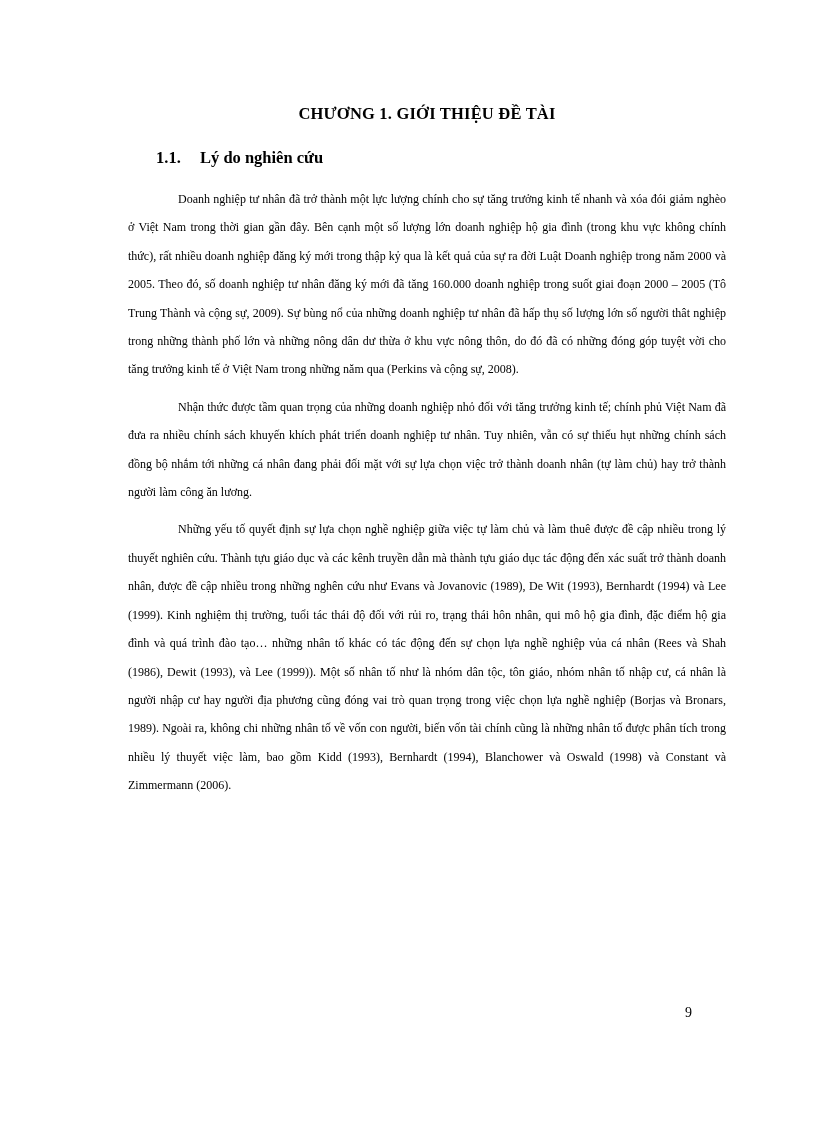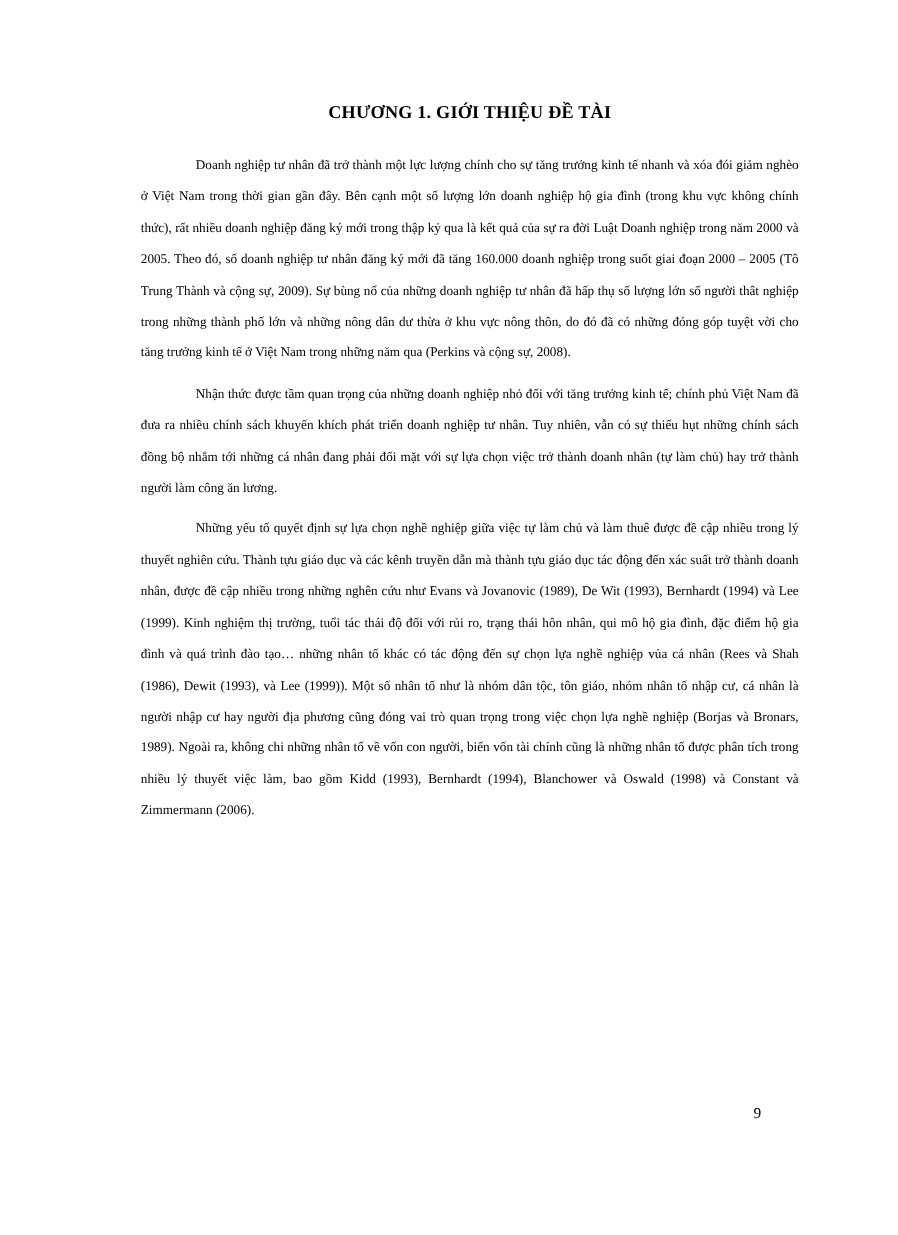--- a/index.html
+++ b/index.html
@@ -12,21 +12,21 @@
   .page {
     position: relative;
     width: 816px;
     height: 1123px;
     background: #ffffff;
     overflow: hidden;
   }
   .content {
     position: absolute;
     left: 128px;
-    top: 92px;
+    top: 104px;
     width: 598px;
   }
   .chapter-title {
     text-align: center;
     font-weight: bold;
     font-size: 16.5px;
     letter-spacing: 0.2px;
     margin-bottom: 24px;
   }
   .section-heading {
@@ -54,20 +54,23 @@
     line-height: 18px;
   }
 </style>
 </head>
 <body>
 
 <div class="page">
   <div class="content">
     <h1 class="chapter-title">CHƯƠNG 1. GIỚI THIỆU ĐỀ TÀI</h1>
 
+    <div class="section-heading">
+      <span class="sec-num">1.1.</span><span class="sec-title">Lý do nghiên cứu</span>
+    </div>
 
     <p class="para">Doanh nghiệp tư nhân đã trở thành một lực lượng chính cho sự tăng trưởng kinh tế nhanh và xóa đói giảm nghèo ở Việt Nam trong thời gian gần đây. Bên cạnh một số lượng lớn doanh nghiệp hộ gia đình (trong khu vực không chính thức), rất nhiều doanh nghiệp đăng ký mới trong thập kỷ qua là kết quả của sự ra đời Luật Doanh nghiệp trong năm 2000 và 2005. Theo đó, số doanh nghiệp tư nhân đăng ký mới đã tăng 160.000 doanh nghiệp trong suốt giai đoạn 2000 – 2005 (Tô Trung Thành và cộng sự, 2009). Sự bùng nổ của những doanh nghiệp tư nhân đã hấp thụ số lượng lớn số người thât nghiệp trong những thành phố lớn và những nông dân dư thừa ở khu vực nông thôn, do đó đã có những đóng góp tuyệt vời cho tăng trưởng kinh tế ở Việt Nam trong những năm qua (Perkins và cộng sự, 2008).</p>
 
     <p class="para">Nhận thức được tầm quan trọng của những doanh nghiệp nhỏ đối với tăng trưởng kinh tế; chính phủ Việt Nam đã đưa ra nhiều chính sách khuyến khích phát triển doanh nghiệp tư nhân. Tuy nhiên, vẫn có sự thiếu hụt những chính sách đồng bộ nhắm tới những cá nhân đang phải đối mặt với sự lựa chọn việc trở thành doanh nhân (tự làm chủ) hay trở thành người làm công ăn lương.</p>
 
     <p class="para">Những yếu tố quyết định sự lựa chọn nghề nghiệp giữa việc tự làm chủ và làm thuê được đề cập nhiều trong lý thuyết nghiên cứu. Thành tựu giáo dục và các kênh truyền dẫn mà thành tựu giáo dục tác động đến xác suất trở thành doanh nhân, được đề cập nhiều trong những nghên cứu như Evans và Jovanovic (1989), De Wit (1993), Bernhardt (1994) và Lee (1999). Kinh nghiệm thị trường, tuổi tác thái độ đối với rủi ro, trạng thái hôn nhân, qui mô hộ gia đình, đặc điểm hộ gia đình và quá trình đào tạo… những nhân tố khác có tác động đến sự chọn lựa nghề nghiệp vủa cá nhân (Rees và Shah (1986), Dewit (1993), và Lee (1999)). Một số nhân tố như là nhóm dân tộc, tôn giáo, nhóm nhân tố nhập cư, cá nhân là người nhập cư hay người địa phương cũng đóng vai trò quan trọng trong việc chọn lựa nghề nghiệp (Borjas và Bronars, 1989). Ngoài ra, không chi những nhân tố về vốn con người, biến vốn tài chính cũng là những nhân tố được phân tích trong nhiều lý thuyết việc làm, bao gồm Kidd (1993), Bernhardt (1994), Blanchower và Oswald (1998) và Constant và Zimmermann (2006).</p>
   </div>
 
   <div class="page-number">9</div>
 </div>

